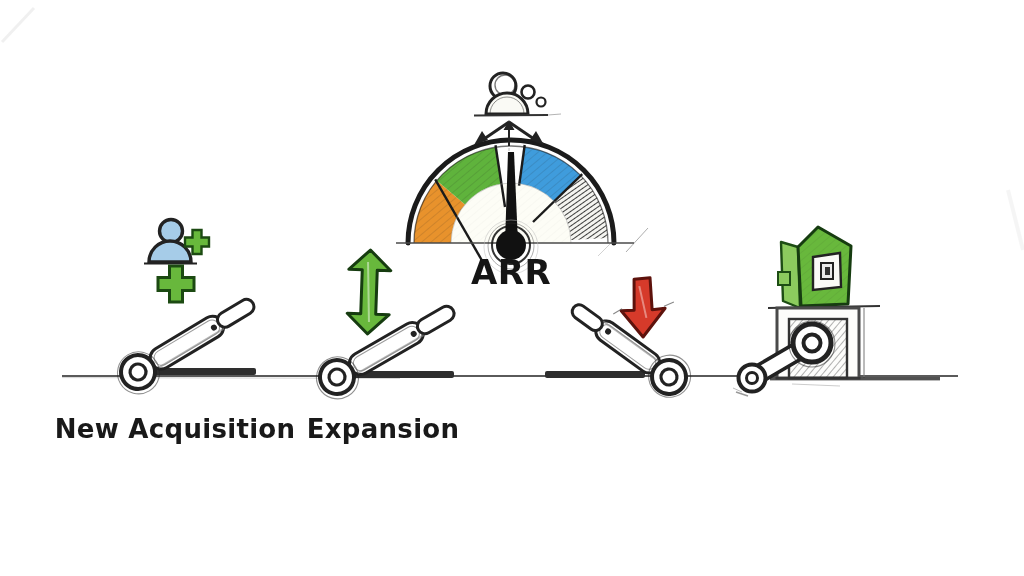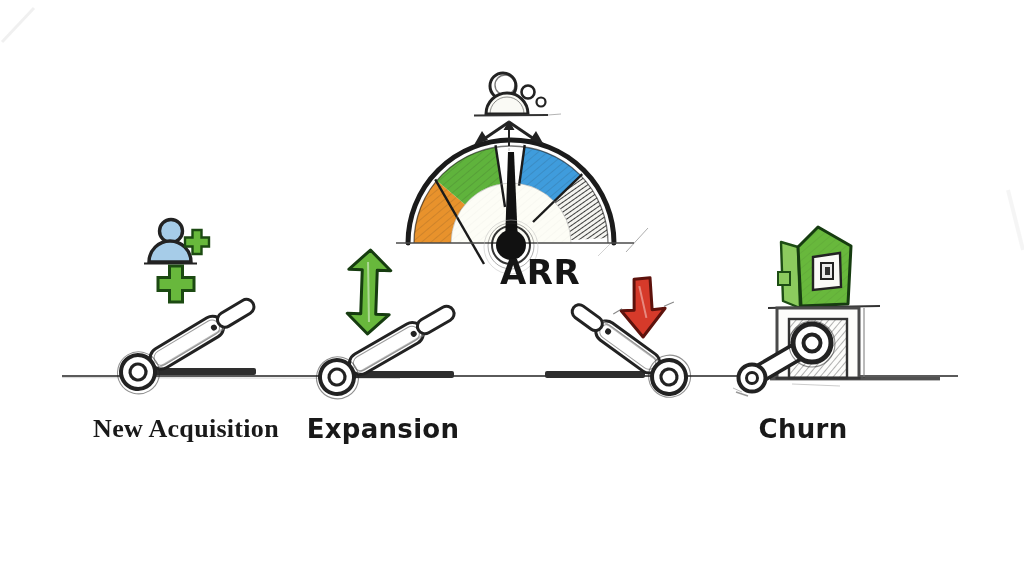--- a/index.html
+++ b/index.html
@@ -9,21 +9,21 @@
   }
   svg{position:absolute;left:0;top:0;}
   .label{
     position:absolute;transform:translateX(-50%);
     font-size:26px;font-weight:600;color:#191919;
     letter-spacing:0.3px;white-space:nowrap;
   }
   .gauge-label{
     position:absolute;transform:translateX(-50%);
     font-size:34px;font-weight:700;color:#151515;
-    letter-spacing:0.5px;white-space:nowrap;margin-left:29px;
+    letter-spacing:0.5px;white-space:nowrap;
   }
 </style>
 </head>
 <body>
 
 <div id="stage">
 
 <svg width="1024" height="576" viewBox="0 0 1024 576">
   <defs>
     <pattern id="sketchHatch" patternUnits="userSpaceOnUse" width="6" height="6" patternTransform="rotate(50)">
@@ -194,17 +194,16 @@
     <circle cx="812" cy="344" r="23" fill="none" stroke="#222222" stroke-width="1.1" opacity="0.5"></circle>
     <circle cx="752" cy="378" r="13.5" fill="#ffffff" stroke="#222222" stroke-width="4"></circle>
     <circle cx="752" cy="378" r="5.5" fill="#ffffff" stroke="#222222" stroke-width="3"></circle>
     <line x1="736" y1="392" x2="748" y2="396" stroke="#555555" stroke-width="1.4" opacity="0.6"></line>
     <line x1="733" y1="388" x2="742" y2="392" stroke="#777777" stroke-width="1" opacity="0.5"></line>
   </g>
 </svg>
 
 <div class="gauge-label" style="left:511px;top:252px;">ARR</div>
 
-<div class="label" style="left:186px;top:414px;font-family:Liberation Serif, serif;">New Acquisition</div>
+<div class="label" style="left:175px;top:414px;">New Acquisition</div>
 <div class="label" style="left:383px;top:414px;">Expansion</div>
-<div class="label" style="left:803px;top:414px;">Churn</div>
 
 </div>
 
 </body></html>

